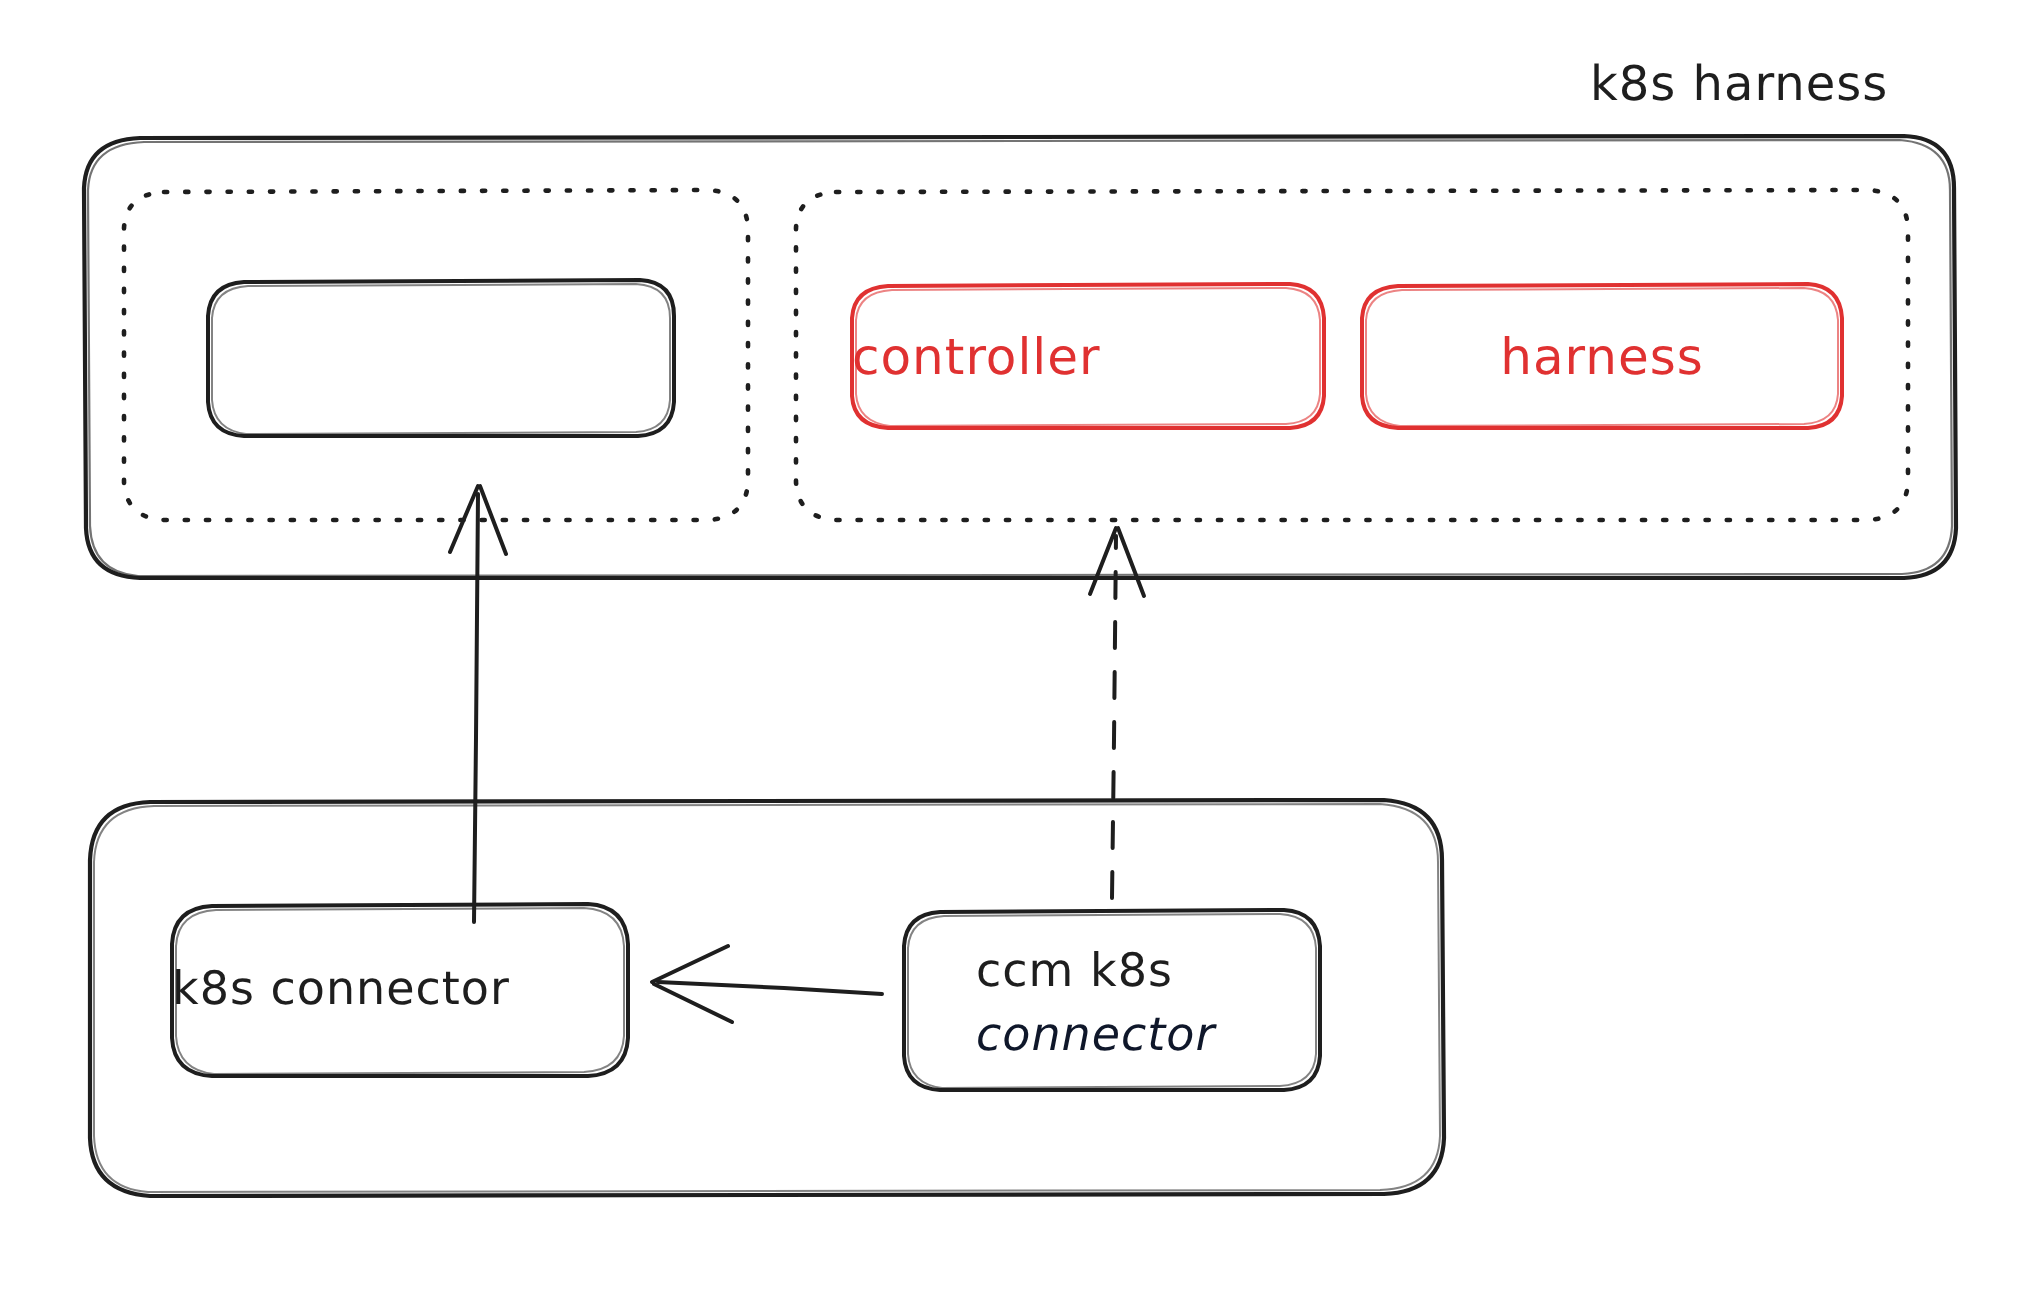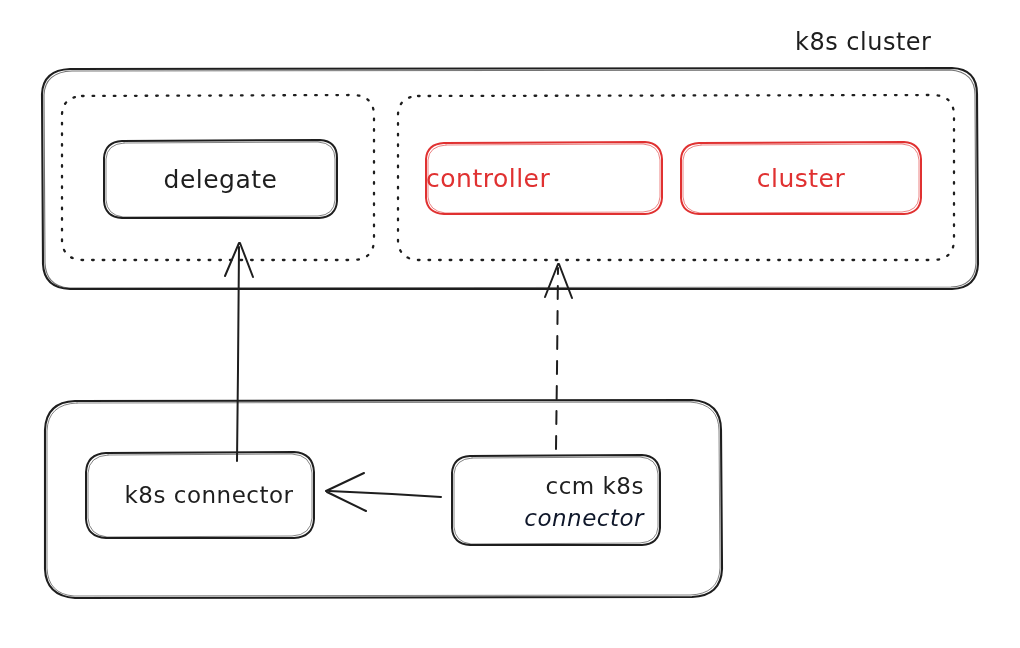--- a/index.html
+++ b/index.html
@@ -92,29 +92,28 @@
       <path fill="none" stroke="#1e1e1e" stroke-width="2.0" stroke-linecap="round" stroke-linejoin="round" d="M 545 297 L 558 264 M 572 298 L 559 264"></path>
     </g>
 
     <g>
       <path fill="none" stroke="#1e1e1e" stroke-width="2.0" stroke-linecap="round" d="M 441 497 L 392 494 L 329 491"></path>
       <path fill="none" stroke="#1e1e1e" stroke-width="2.0" stroke-linecap="round" stroke-linejoin="round" d="M 364 473 L 326 491 M 366 511 L 327 492"></path>
     </g>
 
   </svg>
 
-  <div class="hand-text" style="position:absolute; left:795px; top:28px; width:200px; font-size:24px; color:#1e1e1e; text-align:left; white-space:nowrap;">k8s cluster</div>
+  <div class="hand-text" style="position:absolute; left:795px; top:28px; width:200px; font-size:24px; color:#1e1e1e; text-align:left; white-space:nowrap;">k8s harness</div>
 
 
-  <div class="hand-text" style="position:absolute; left:104px; top:165px; width:233px; font-size:25px; color:#1e1e1e; text-align:center; white-space:nowrap;">delegate</div>
 
   <div class="hand-text" style="position:absolute; left:426px; top:164px; width:236px; font-size:25px; color:#e03131; white-space:nowrap;">controller</div>
 
-  <div class="hand-text" style="position:absolute; left:681px; top:164px; width:240px; font-size:25px; color:#e03131; text-align:center; white-space:nowrap;">cluster</div>
+  <div class="hand-text" style="position:absolute; left:681px; top:164px; width:240px; font-size:25px; color:#e03131; text-align:center; white-space:nowrap;">harness</div>
 
-  <div class="hand-text" style="position:absolute; left:86px; top:482px; width:246px; font-size:23px; color:#1e1e1e; text-align:center; white-space:nowrap;">k8s connector</div>
+  <div class="hand-text" style="position:absolute; left:86px; top:482px; width:246px; font-size:23px; color:#1e1e1e; text-align:left; white-space:nowrap;">k8s connector</div>
 
-  <div style="position:absolute; left:452px; top:470px; width:192px; text-align:right;">
+  <div style="position:absolute; left:452px; top:470px; width:192px; text-align:left;padding-left:36px;">
     <div class="hand-text" style="font-size:23px; color:#1e1e1e; line-height:32px; white-space:nowrap;">ccm k8s</div>
     <div class="hand-text" style="font-size:23px; color:#0f172a; line-height:32px; white-space:nowrap;font-style:italic;">connector</div>
   </div>
 
 </div>
 
 </body></html>

